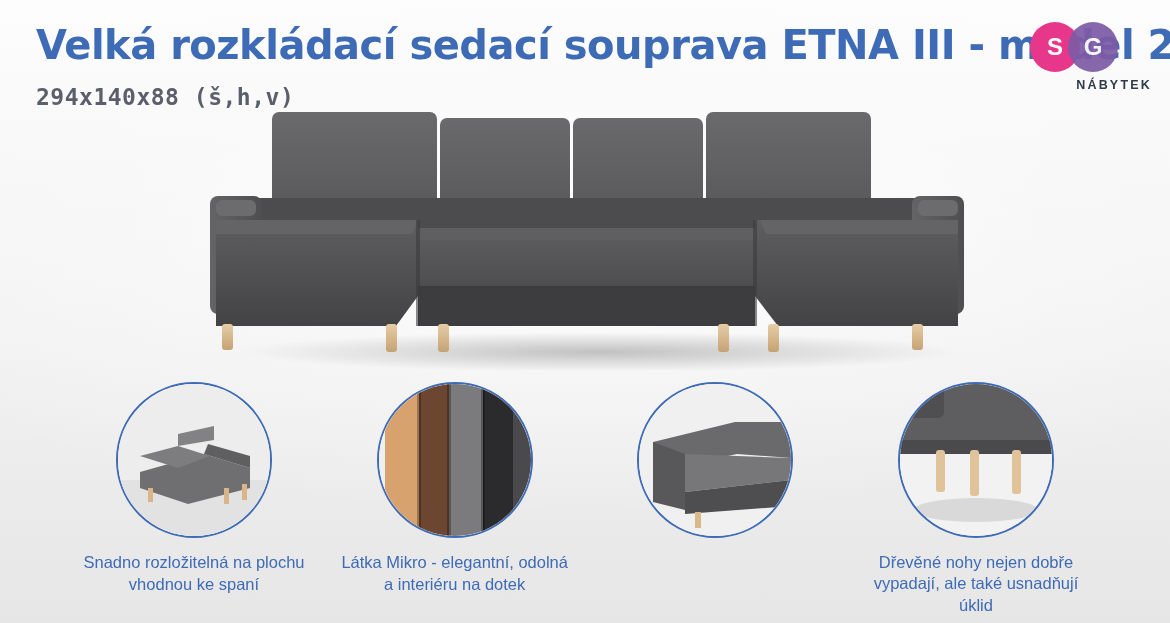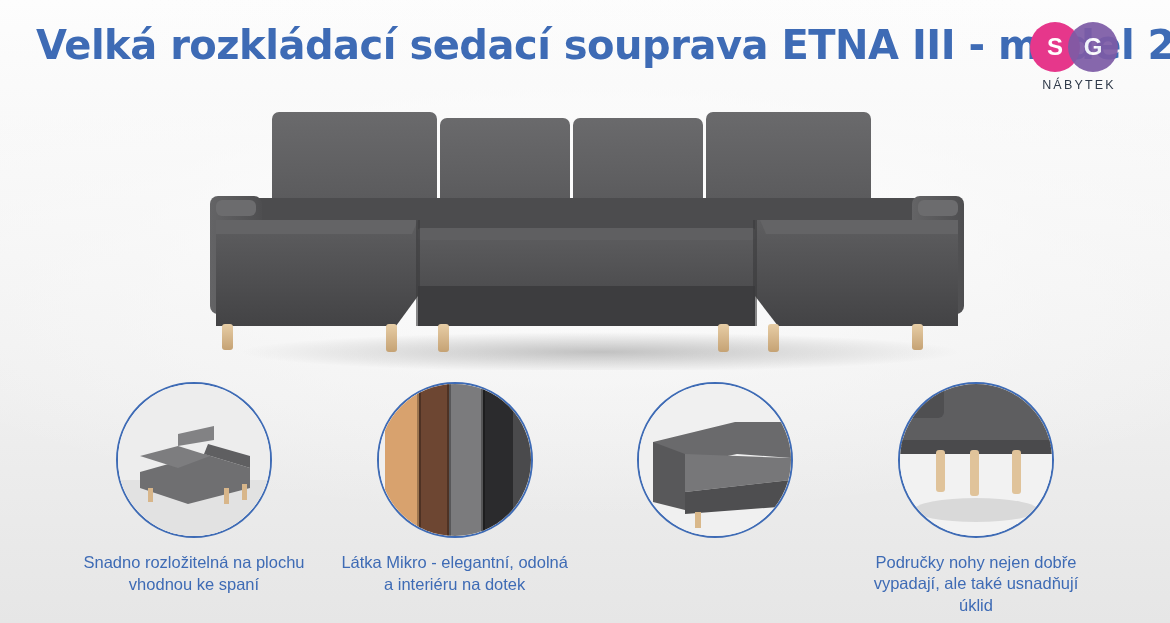--- a/index.html
+++ b/index.html
@@ -78,28 +78,28 @@
     font-family: "Liberation Sans", sans-serif;
     font-weight: bold;
     font-size: 24px;
     color: #ffffff;
   }
   .logo-c.pink { left: 16px; background: #e6378b; }
   .logo-c.violet { left: 54px; background: #7d5ba6; opacity: 0.92; }
   .logo-word {
     position: absolute;
     top: 60px;
-    left: 0;
+    left: 8px;
     width: 130px;
-    text-align: center;
+    text-align: right;
     font-family: "Liberation Sans", sans-serif;
     font-size: 12.5px;
     letter-spacing: 2.2px;
     color: #2f3a4a;
-    font-weight: normal;
+    font-weight: bold;
   }
 
   
   .sofa-wrap {
     position: absolute;
     left: 200px;
     top: 100px;
     width: 790px;
     height: 270px;
   }
@@ -143,20 +143,21 @@
     color: #3e6bb5;
   }
 </style>
 </head>
 <body>
 
 <div class="page">
   <div class="bg-grad"></div>
 
   <div class="title">Velká rozkládací sedací souprava ETNA III - model 2</div>
+  <div class="subtitle">294x140x88 (š,h,v)</div>
 
   <div class="logo">
     <div class="logo-circles">
       <div class="logo-c pink">S</div>
       <div class="logo-c violet">G</div>
       <div class="logo-word">NÁBYTEK</div>
     </div>
   </div>
 
   <div class="sofa-wrap">
@@ -294,17 +295,17 @@
           <rect width="152" height="152" fill="#f2f2f2"></rect>
           <rect x="0" y="0" width="152" height="62" fill="#5e5e60"></rect>
           <rect x="0" y="0" width="44" height="34" rx="6" fill="#4f4f51"></rect>
           <rect x="0" y="56" width="152" height="14" fill="#4a4a4c"></rect>
           <rect x="36" y="66" width="9" height="42" rx="3" fill="#e0c39a"></rect>
           <rect x="70" y="66" width="9" height="46" rx="3" fill="#e0c39a"></rect>
           <rect x="112" y="66" width="9" height="44" rx="3" fill="#e0c39a"></rect>
           <ellipse cx="76" cy="126" rx="62" ry="12" fill="rgba(0,0,0,0.10)"></ellipse>
         </svg>
       </div>
-      <div class="feature-caption">Područky nohy nejen dobře vypadají, ale také usnadňují úklid</div>
+      <div class="feature-caption">Dřevěné nohy nejen dobře vypadají, ale také usnadňují úklid</div>
     </div>
 
   </div>
 </div>
 
 </body></html>

